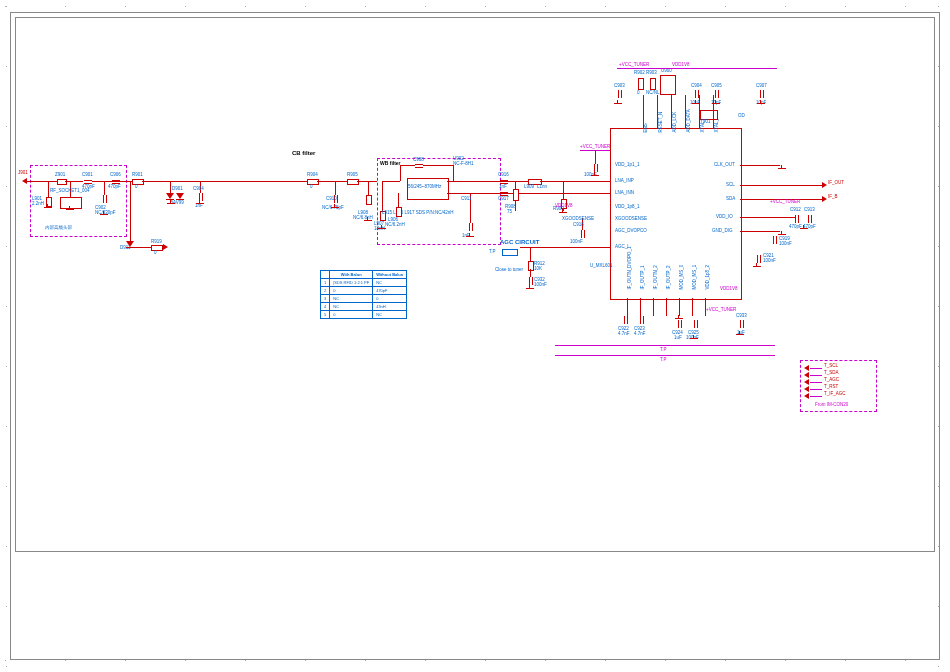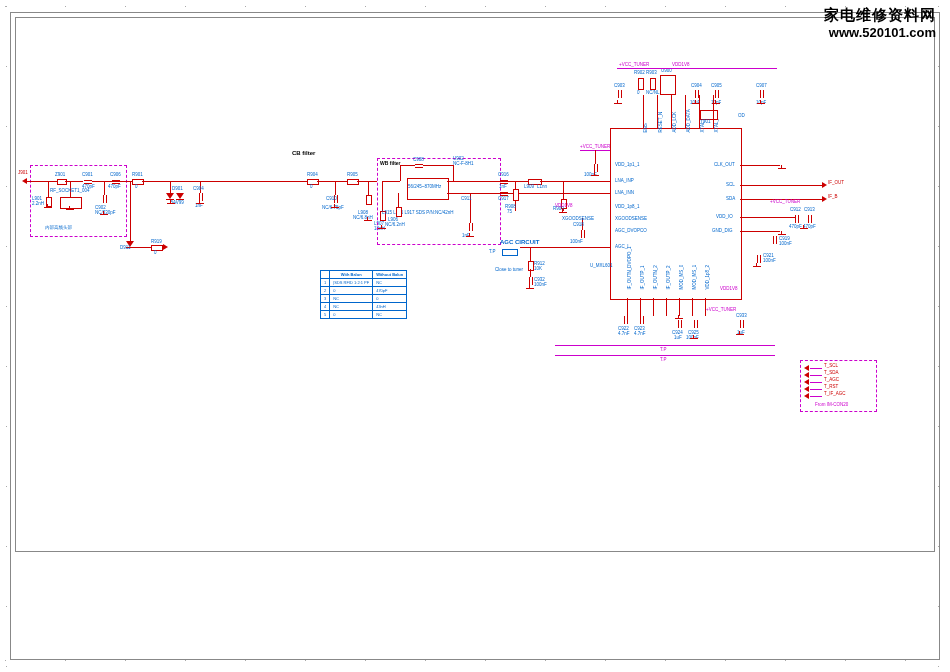--- a/index.html
+++ b/index.html
@@ -53,24 +53,20 @@
 
 <div id="sheet">
 
   <div class="sheet-border outer"></div>
   <div class="sheet-border inner"></div>
   <div class="ticks top"></div>
   <div class="ticks bot"></div>
   <div class="vticks left"></div>
   <div class="vticks right"></div>
 
-  <div class="wm">
-    <div class="cn">家电维修资料网</div>
-    <div class="url">www.520101.com</div>
-  </div>
 
   <div class="blk dashed" style="left:30px;top:165px;width:95px;height:70px"></div>
   <span class="lbl" style="left:45px;top:225px">内部高频头部</span>
 
   <div class="port in" style="left:22px;top:178px"></div>
   <span class="lbl r" style="left:18px;top:170px">J901</span>
   <div class="wire r h" style="left:27px;top:181px;width:30px"></div>
 
   <div class="res h" style="left:57px;top:179px;width:8px"></div>
   <span class="lbl" style="left:55px;top:172px">Z901</span>

